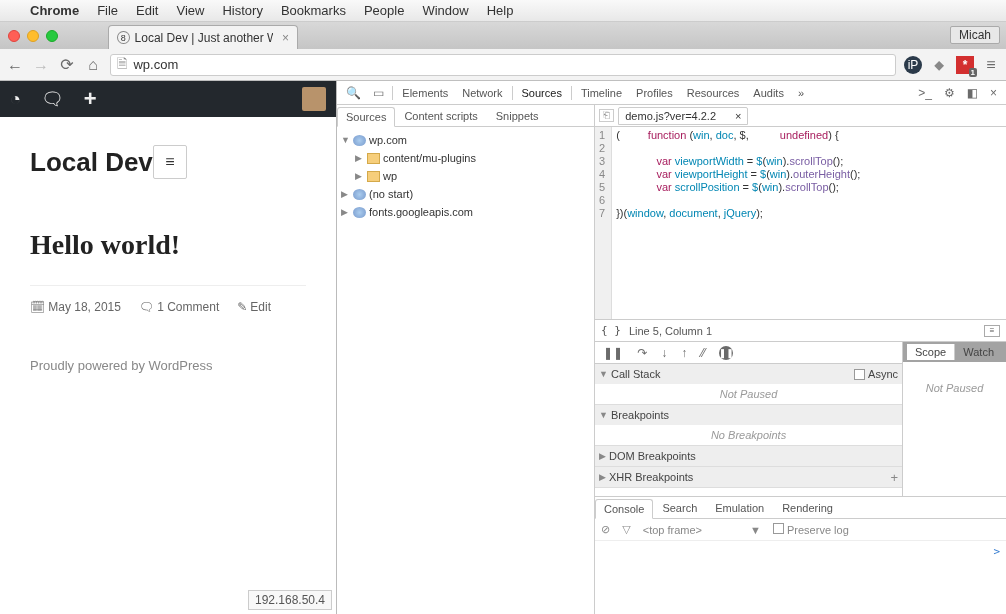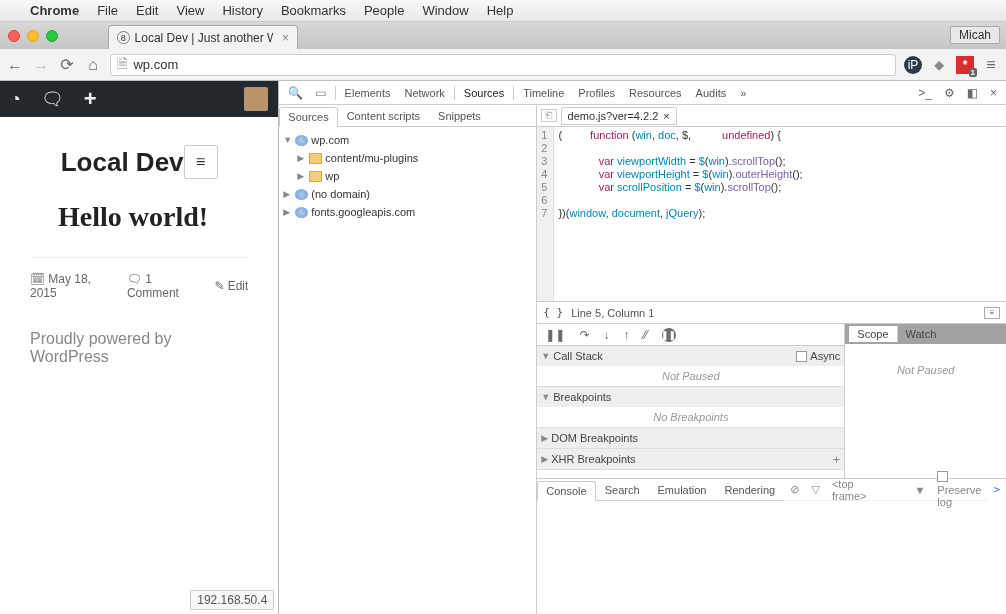--- a/index.html
+++ b/index.html
@@ -32,28 +32,28 @@
 
 
 .main { display:flex; height: calc(614px - 22px - 27px - 32px); }
 
 
 .page { width: 386px; background:#fff; position:relative; display:flex; flex-direction:column;}
 .wp-admin { height:36px; background:#23282d; display:flex; align-items:center; padding:0 10px; gap:20px; color:#eee;}
 .wp-admin .ico{font-size:18px;}
 .wp-admin .avatar{width:24px;height:24px;background:#b8936b;margin-left:auto;border-radius:2px;}
 .page-body{padding:28px 30px; font-family: Georgia, serif;}
-.site-head{display:flex;justify-content:center;align-items:center;margin-bottom:22px;}
+.site-head{display:flex;justify-content:flex-start;align-items:center;margin-bottom:50px;}
 .site-title{font-size:26px;font-weight:bold;color:#222;}
 .hamburger{width:34px;height:34px;border:1px solid #ccc;display:flex;align-items:center;justify-content:center;font-size:16px;border-radius:2px;}
-.post-title{font-size:28px;font-weight:bold;font-family:Georgia,serif;margin-bottom:24px;color:#222;margin-left:28px;}
+.post-title{font-size:28px;font-weight:bold;font-family:Georgia,serif;margin-bottom:24px;color:#222;}
 .post-body{font-size:15px;line-height:1.5;color:#333;margin-bottom:44px;}
 .meta{font-size:12px;color:#666;display:flex;gap:18px;align-items:center;border-top:1px solid #eee; padding-top:14px;}
 .meta .mico{margin-right:3px;}
-.footer{font-size:16px;color:#888;margin-top:30px;}
+.footer{font-size:13px;color:#888;margin-top:44px;}
 .ip-box{position:absolute;bottom:4px;right:4px;border:1px solid #ccc;padding:2px 6px;font-size:12px;background:#f8f8f8;color:#555;}
 
 
 .dt { flex:1; border-left:1px solid #bbb; display:flex; flex-direction:column; font-family: "Lucida Grande", Arial, sans-serif; font-size:11px; background:#fff;}
 .dt-tabs { height:24px; border-bottom:1px solid #ccc; display:flex; align-items:center; padding:0 4px; gap:2px;}
 .dt-tabs .dico{color:#6b6b6b;padding:0 5px;font-size:12px;}
 .dt-tabs .tabi{padding:4px 6px;color:#555;cursor:default;text-align:center;}
 .dt-tabs .tabi.sel{color:#202020;position:relative;}
 .dt-tabs .sep{width:1px;height:14px;background:#ccc;margin:0 1px;}
 .dt-tabs .spacer{flex:1;}
@@ -70,21 +70,21 @@
 .tree .arr{width:9px;color:#888;font-size:9px;}
 .tree .fico{width:13px;height:11px;display:inline-block;}
 .fico.globe{background:radial-gradient(circle,#aaccee,#7799cc);border-radius:50%;}
 .fico.folder{background:#f6ce7b;border:1px solid #d4a94a;}
 .fico.file{background:#fff;border:1px solid #aac;}
 
 
 .src-right{flex:1;display:flex;flex-direction:column;min-width:0;}
 .ed-tabs{height:22px;border-bottom:1px solid #ccc;display:flex;align-items:center;padding:0 4px;gap:4px;}
 .ed-tabs .navico{color:#888;padding:0 3px;border:1px solid #ccc;font-size:9px;}
-.ed-tabs .filetab{border:1px solid #ccc;padding:2px 6px;font-size:11px;display:flex;gap:5px;align-items:center;border-radius:2px 2px 0 0;}
+.ed-tabs .filetab{border:1px solid #ccc;padding:2px 6px;font-size:11px;display:flex;gap:19px;align-items:center;border-radius:2px 2px 0 0;}
 .code{flex:1;display:flex;font-family:Menlo,Consolas,monospace;font-size:11px;overflow:auto;background:#fff;}
 .gutter{background:#f0f0f0;color:#888;text-align:right;padding:2px 6px 2px 4px;border-right:1px solid #ddd;line-height:13px;}
 .lines{padding:2px 4px;line-height:13px;white-space:pre;}
 .kw{color:#a71d5d;margin-left:28px;} .fn{color:#795da3;} .var{color:#0086b3;}
 .ed-status{height:22px;border-top:1px solid #ccc;display:flex;align-items:center;padding:0 6px;gap:8px;font-size:11px;color:#555;}
 .ed-status .curly{font-family:monospace;}
 .ed-status .dd{margin-left:auto;width:16px;height:12px;border:1px solid #aaa;font-size:8px;text-align:center;line-height:10px;}
 
 
 .panels{height:155px;display:flex;border-top:1px solid #ccc;}
@@ -94,21 +94,21 @@
 .sect-hd{height:20px;background:#eee;display:flex;align-items:center;padding:0 4px;font-size:11px;color:#444;gap:3px;}
 .sect-hd .arr{font-size:9px;color:#888;}
 .sect-hd .async{margin-left:auto;display:flex;gap:3px;align-items:center;}
 .sect-hd .plus{margin-left:auto;font-size:13px;color:#888;}
 .sect-body{padding:4px;text-align:center;font-style:italic;color:#999;font-size:11px;}
 .pan-right{flex:1;display:flex;flex-direction:column;}
 .pan-right .sect-hd{background:#a3a3a3;}
 .pan-right .np{flex:1;text-align:center;padding-top:20px;font-style:italic;color:#999;}
 
 
-.drawer{height:136px;border-top:1px solid #ccc;display:flex;flex-direction:row;}
+.drawer{height:118px;border-top:1px solid #ccc;display:flex;flex-direction:column;text-align:right;}
 .drawer .src-subtabs{border-bottom:1px solid #ccc;}
 .cons-tools{height:22px;border-bottom:1px solid #eee;display:flex;align-items:center;padding:0 6px;gap:12px;color:#888;font-size:11px;}
 .cons-tools .sel-frame{display:flex;align-items:center;gap:48px;}
 .cons-body{flex:1;padding:4px 6px;font-family:Menlo,monospace;font-size:11px;color:#367dd0;}
 
 .cb{width:11px;height:11px;border:1px solid #999;display:inline-block;background:#fff;}
 </style>
 </head>
 <body>
 
@@ -221,21 +221,21 @@
               <span>content/mu-plugins</span>
             </div>
           <div class="row" style="padding-left:18px;">
               <span class="arr">▶</span>
               <span class="fico folder"></span>
               <span>wp</span>
             </div>
           <div class="row">
               <span class="arr">▶</span>
               <span class="fico globe"></span>
-              <span>(no domain)</span>
+              <span>(no start)</span>
             </div>
           <div class="row">
               <span class="arr">▶</span>
               <span class="fico globe"></span>
               <span>fonts.googleapis.com</span>
             </div>
         </div>
       </div>
 
       <div class="src-right">

